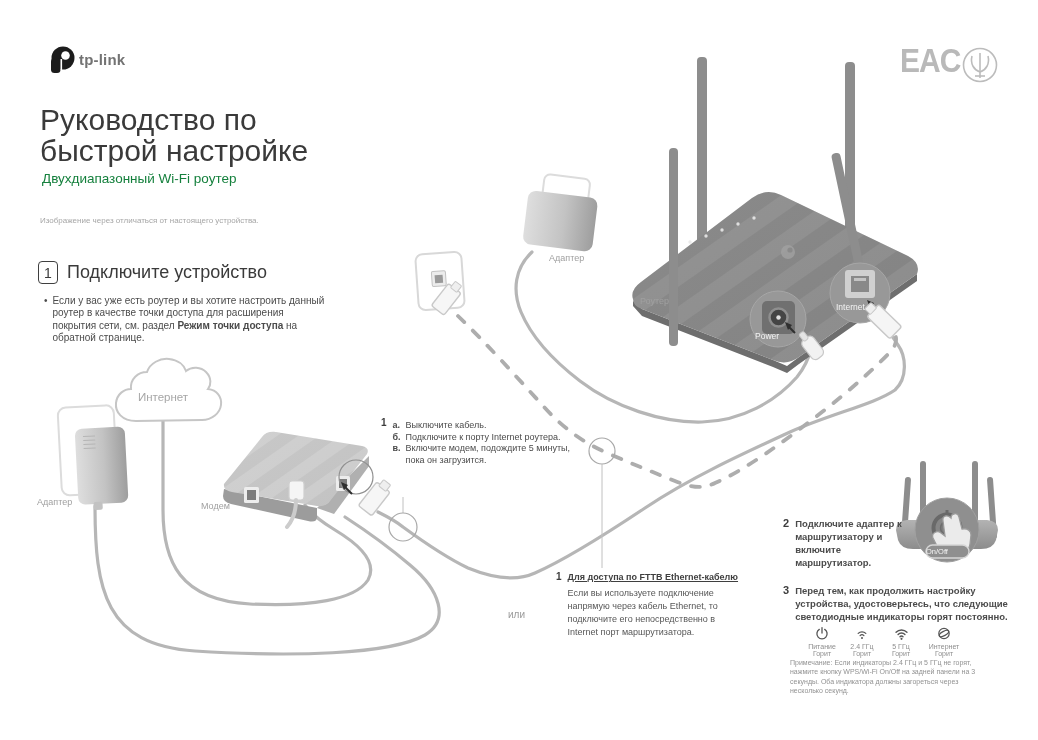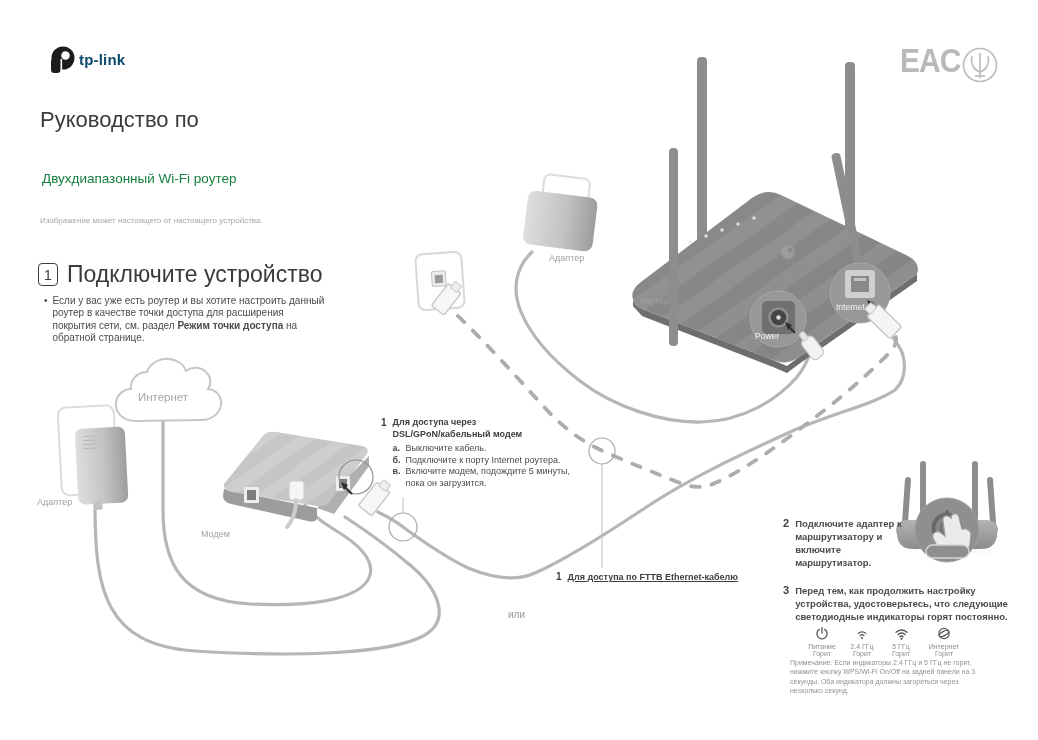--- a/index.html
+++ b/index.html
@@ -4,30 +4,30 @@
 <style>
   html,body{margin:0;padding:0;}
   body{
     width:1038px;height:740px;background:#ffffff;position:relative;overflow:hidden;
     font-family:"Liberation Sans", sans-serif;color:#3d3d3d;
     -webkit-font-smoothing:antialiased;
   }
   .abs{position:absolute;}
   .pre{white-space:pre-line;}
   
-  .brand-text{left:79px;top:51px;font-size:15px;font-weight:700;color:#0c4a6e;letter-spacing:.2px;}
+  .brand-text{left:79px;top:51px;font-size:15px;font-weight:700;color:#737373;letter-spacing:.2px;}
   .eac{left:900px;top:44px;font-size:30px;font-weight:700;color:#b9b9b9;letter-spacing:-1px;transform:scaleY(1.08);}
   
-  .title{left:40px;top:104px;font-size:22px;line-height:31px;font-weight:500;color:#3a3a3a;}
+  .title{left:40px;top:104px;font-size:30px;line-height:31px;font-weight:500;color:#3a3a3a;}
   .subtitle{left:42px;top:171px;font-size:13.5px;color:#15803d;}
   .disclaimer{left:40px;top:216px;font-size:8px;color:#a6a6a6;}
   
   .sec{left:38px;top:261px;display:flex;align-items:center;gap:9px;}
   .sec-num{width:18px;height:21px;border:1.6px solid #3f3f3f;border-radius:4px;display:flex;align-items:center;justify-content:center;font-size:14px;font-weight:500;color:#3a3a3a;}
-  .sec-title{font-size:23px;font-weight:500;color:#3a3a3a;text-align:center;}
+  .sec-title{font-size:18px;font-weight:500;color:#3a3a3a;text-align:center;}
   .bullet{left:44px;top:295px;width:312px;font-size:10px;line-height:12.4px;color:#4b4b4b;display:flex;gap:5px;}
   .bullet b{font-weight:700;margin-top:48px;}
   
   .dlabel{font-size:9px;color:#a0a0a0;}
   .cloud-label{left:129px;top:391px;width:68px;text-align:center;font-size:11.5px;color:#a6a6a6;}
   .wlabel{color:#f4f4f4;font-size:8.5px;}
   .or-label{left:508px;top:609px;font-size:10px;color:#9a9a9a;}
   
   .iblock{display:flex;gap:6px;color:#4b4b4b;}
   .inum{font-weight:700;font-size:10px;line-height:11.5px;color:#3d3d3d;}
@@ -255,51 +255,50 @@
     <circle cx="21.5" cy="11.5" r="4.3" fill="#ffffff"></circle>
     <rect x="7" y="14" width="9.5" height="15" rx="3.5" fill="#1c1c1c"></rect>
     <rect x="16.5" y="15" width="1.6" height="11" fill="#ffffff"></rect>
   </svg>
 </div>
 <span class="abs lbl brand-text">tp-link</span>
 <span class="abs lbl eac">EAC</span>
 
 <div class="abs lbl title">
   <div>Руководство по</div>
+  <div>быстрой настройке</div>
 </div>
 <span class="abs lbl subtitle">Двухдиапазонный Wi-Fi роутер</span>
-<span class="abs lbl disclaimer">Изображение может настоящего от настоящего устройства.</span>
+<span class="abs lbl disclaimer">Изображение через отличаться от настоящего устройства.</span>
 
 <div class="abs lbl sec">
   <span class="sec-num">1</span>
   <span class="sec-title">Подключите устройство</span>
 </div>
 <div class="abs lbl bullet">
   <span>•</span>
   <span class="pre"><span>Если у вас уже есть роутер и вы хотите настроить данный
 роутер в качестве точки доступа для расширения
 покрытия сети, см. раздел </span><b>Режим точки доступа</b><span> на
 обратной странице.</span></span>
 </div>
 
 <span class="abs lbl dlabel" style="left:37px;top:497px;">Адаптер</span>
 <span class="abs lbl cloud-label">Интернет</span>
-<span class="abs lbl dlabel" style="left:201px;top:501px;margin-top:28px;">Модем</span>
+<span class="abs lbl dlabel" style="left:201px;top:501px;">Модем</span>
 <span class="abs lbl dlabel" style="left:549px;top:253px;">Адаптер</span>
 <span class="abs lbl dlabel" style="left:640px;top:296px;">Роутер</span>
 <span class="abs lbl wlabel" style="left:836px;top:302px;width:48px;">Internet</span>
 <span class="abs lbl wlabel" style="left:755px;top:331px;width:46px;">Power</span>
-<span class="abs lbl wlabel" style="left:926px;top:547px;width:43px;font-size:7.5px;margin-left:45px;">On/Off</span>
+<span class="abs lbl wlabel" style="left:926px;top:547px;width:43px;font-size:7.5px;">On/Off</span>
 <span class="abs lbl or-label">или</span>
 
 <div class="abs lbl iblock dsl">
   <span class="inum">1</span>
   <div>
-    <div class="ititle pre">Для доступа через
-DSL/GPoN/кабельный модем</div>
     <div class="dsl-items">
       <div class="ditem">
         <span class="k">а.</span>
         <span class="pre">Выключите кабель.</span>
       </div>
       <div class="ditem">
         <span class="k">б.</span>
         <span class="pre">Подключите к порту Internet роутера.</span>
       </div>
       <div class="ditem">
@@ -308,20 +307,24 @@
 пока он загрузится.</span>
       </div>
     </div>
   </div>
 </div>
 
 <div class="abs lbl iblock fttb">
   <span class="inum">1</span>
   <div>
     <div class="ititle">Для доступа по FTTB Ethernet-кабелю</div>
+    <div class="ibody pre">Если вы используете подключение
+напрямую через кабель Ethernet, то
+подключите его непосредственно в
+Internet порт маршрутизатора.</div>
   </div>
 </div>
 
 <div class="abs lbl iblock step2">
   <span class="snum">2</span>
   <div class="stext pre">Подключите адаптер к
 маршрутизатору и
 включите
 маршрутизатор.</div>
 </div>

